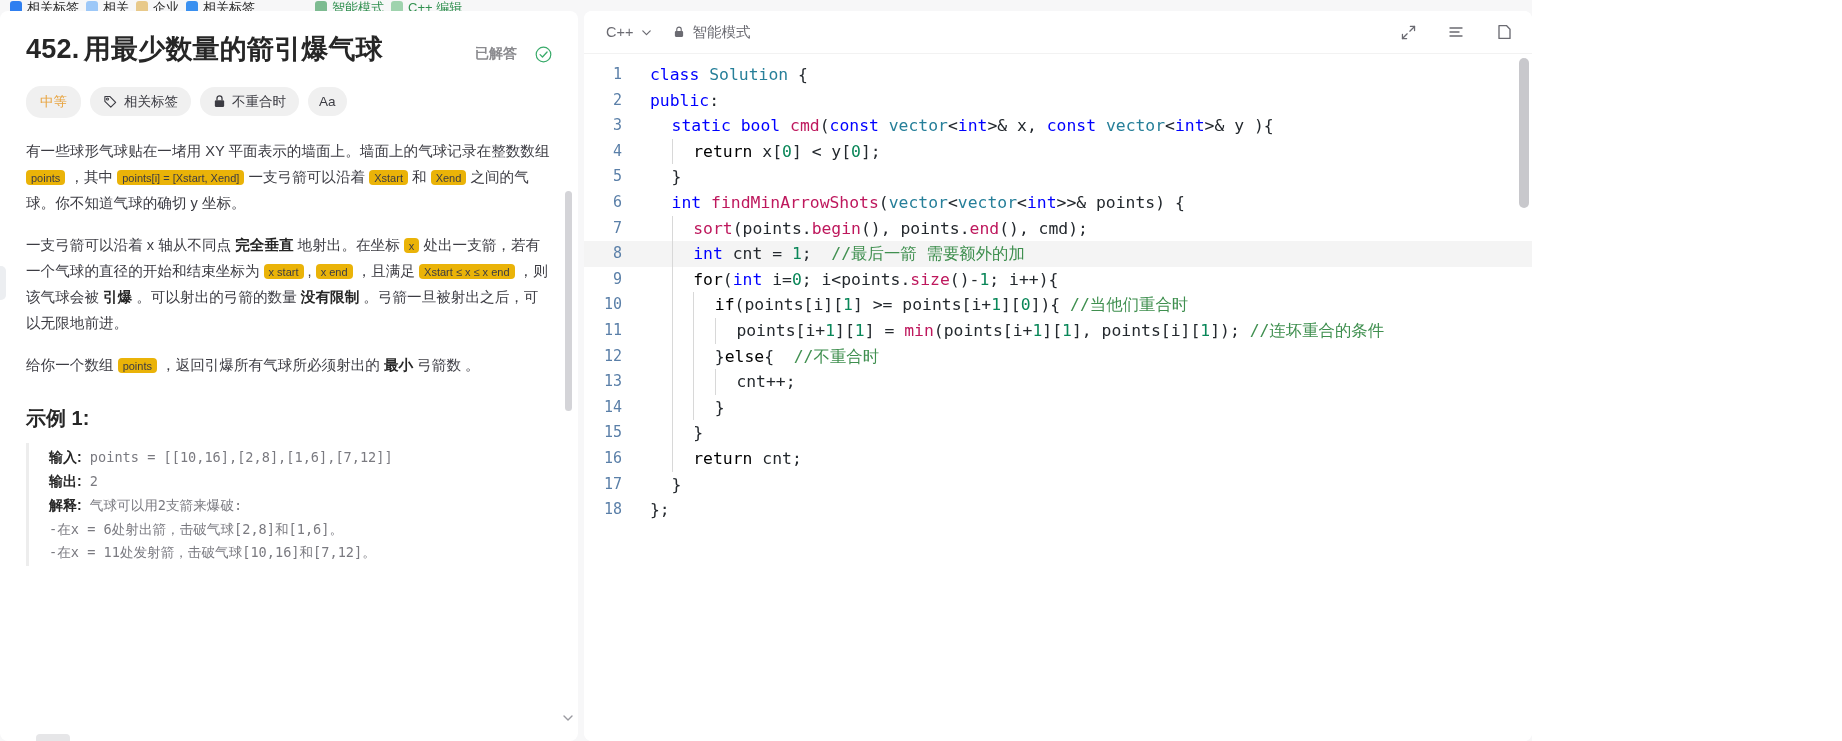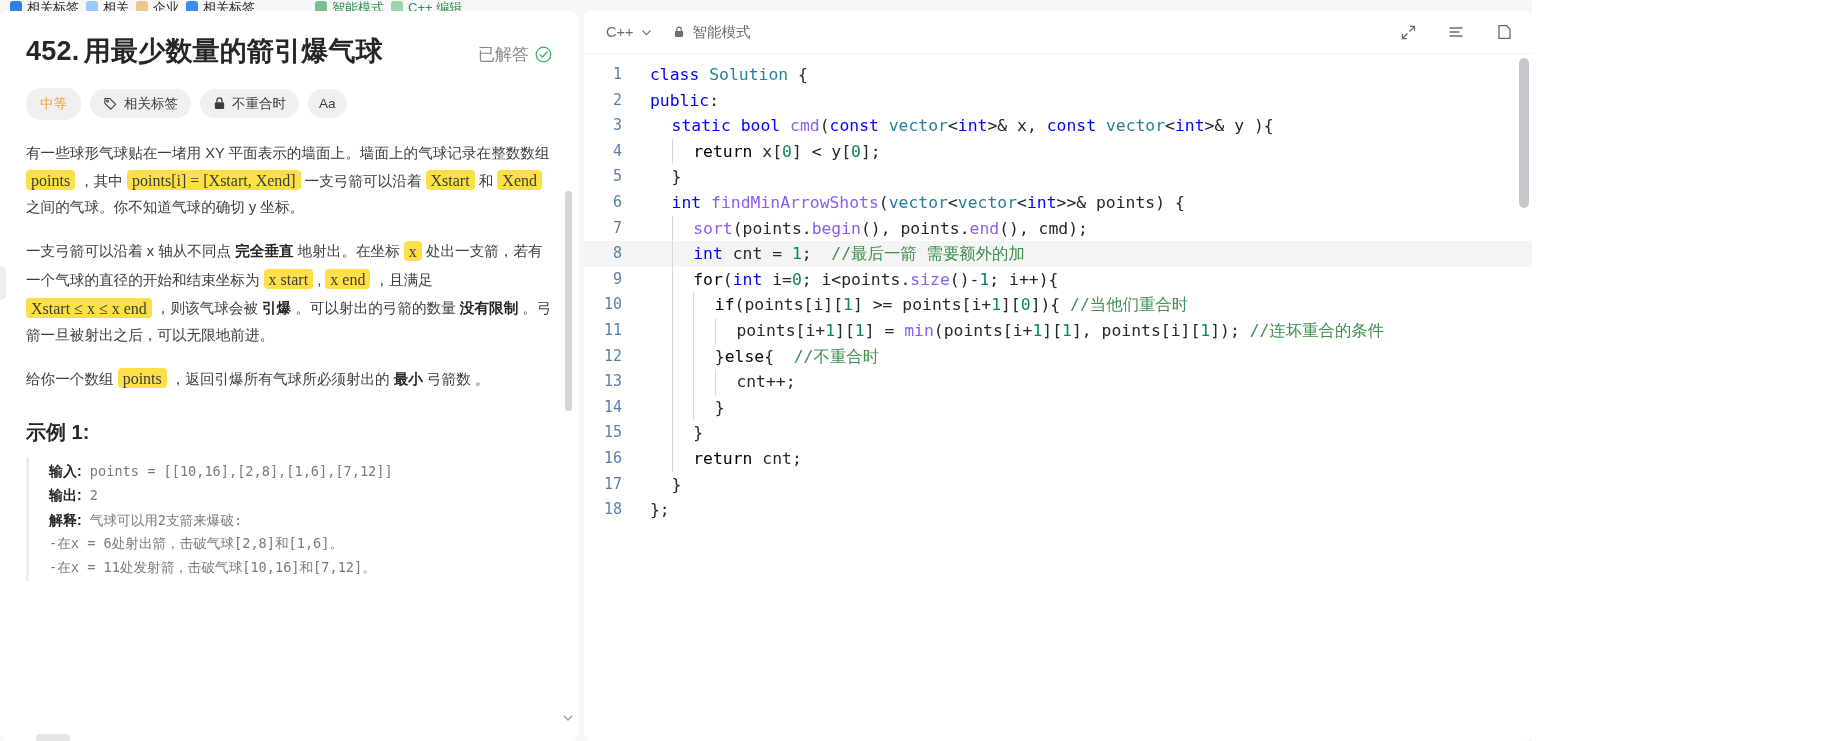--- a/index.html
+++ b/index.html
@@ -97,25 +97,26 @@
   .title-row {
     display: flex;
     align-items: baseline;
     justify-content: space-between;
     gap: 10px;
     text-align: right;
   }
   .solved {
     display: inline-flex;
     align-items: center;
-    gap: 6px;
-    font-size: 17px;
+    gap: 18px;
+    font-size: 14px;
     color: #8a8a8e;
     white-space: nowrap;
     padding-top: 10px;
+    font-weight: bold;
   }
   .check-ic { width: 17px; height: 17px; display:block; }
 
   .tagrow {
     display: flex;
     align-items: center;
     gap: 9px;
     margin-top: 19px;
   }
   .chip {
@@ -136,25 +137,25 @@
   .chip svg { display:block; }
 
   .desc {
     margin-top: 21px;
     font-size: 14.6px;
     line-height: 1.78;
     color: #3c3c43;
   }
   .desc p { margin: 0 0 16px 0; }
   code.inl {
-    background: #fde047;
+    background: #eab308;
     border-radius: 4px;
     padding: 1.5px 5px;
-    font-family: Liberation Serif, serif;
-    font-size: 16px;
+    font-family: Liberation Sans, sans-serif;
+    font-size: 11px;
     color: #3c3c43;
     white-space: nowrap;
   }
   .b { font-weight: 700; color: #262626; }
 
   .ex-head {
     font-size: 20px;
     font-weight: 700;
     color: #262626;
     margin: 26px 0 11px 0;
@@ -307,21 +308,21 @@
     border-left: 1px solid #d8d8d8;
     height: 25.6px;
     vertical-align: top;
   }
   .ind.first { border-left: none; }
 
   
   .kw   { color: #0000ff; }
   .kw2  { color: #000000; }
   .typ  { color: #267f99; }
-  .fn   { color: #8b5cf6; }
+  .fn   { color: #be185d; }
   .num  { color: #098658; }
   .cmt  { color: #3f8f4f; }
   .pun  { color: #24292e; }
 
   
   .esb-thumb {
     position: absolute;
     right: 3px; top: 4px;
     width: 10px; height: 150px;
     background: #c8c8cc;

